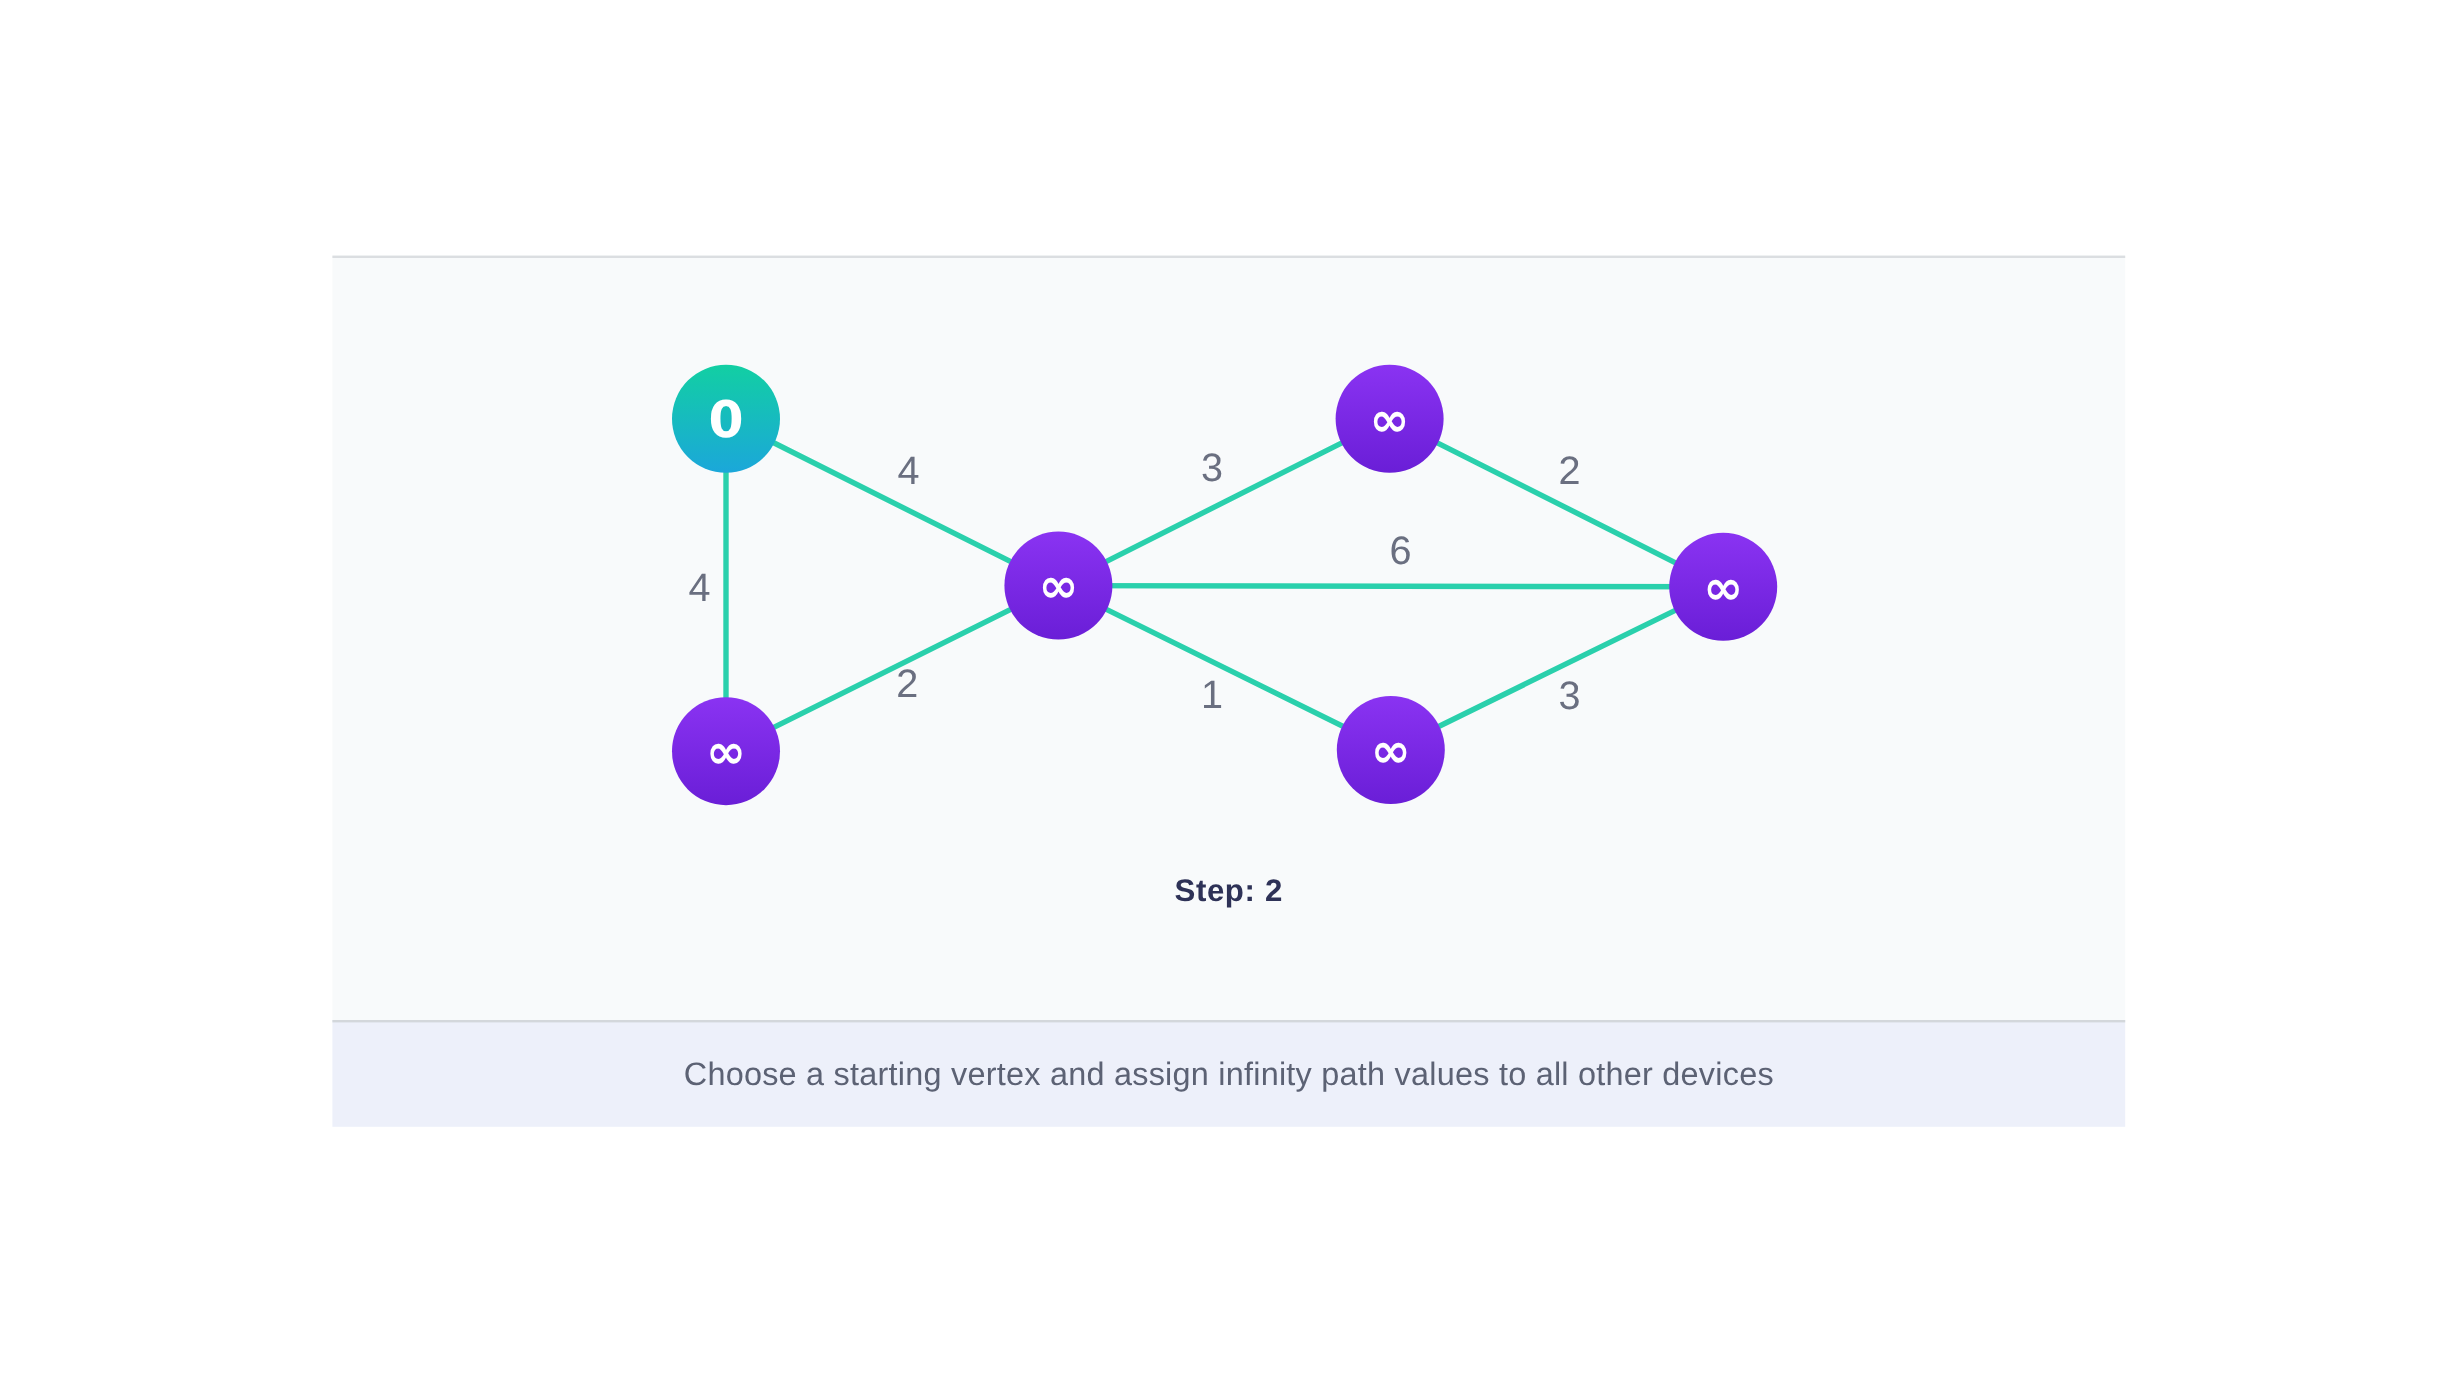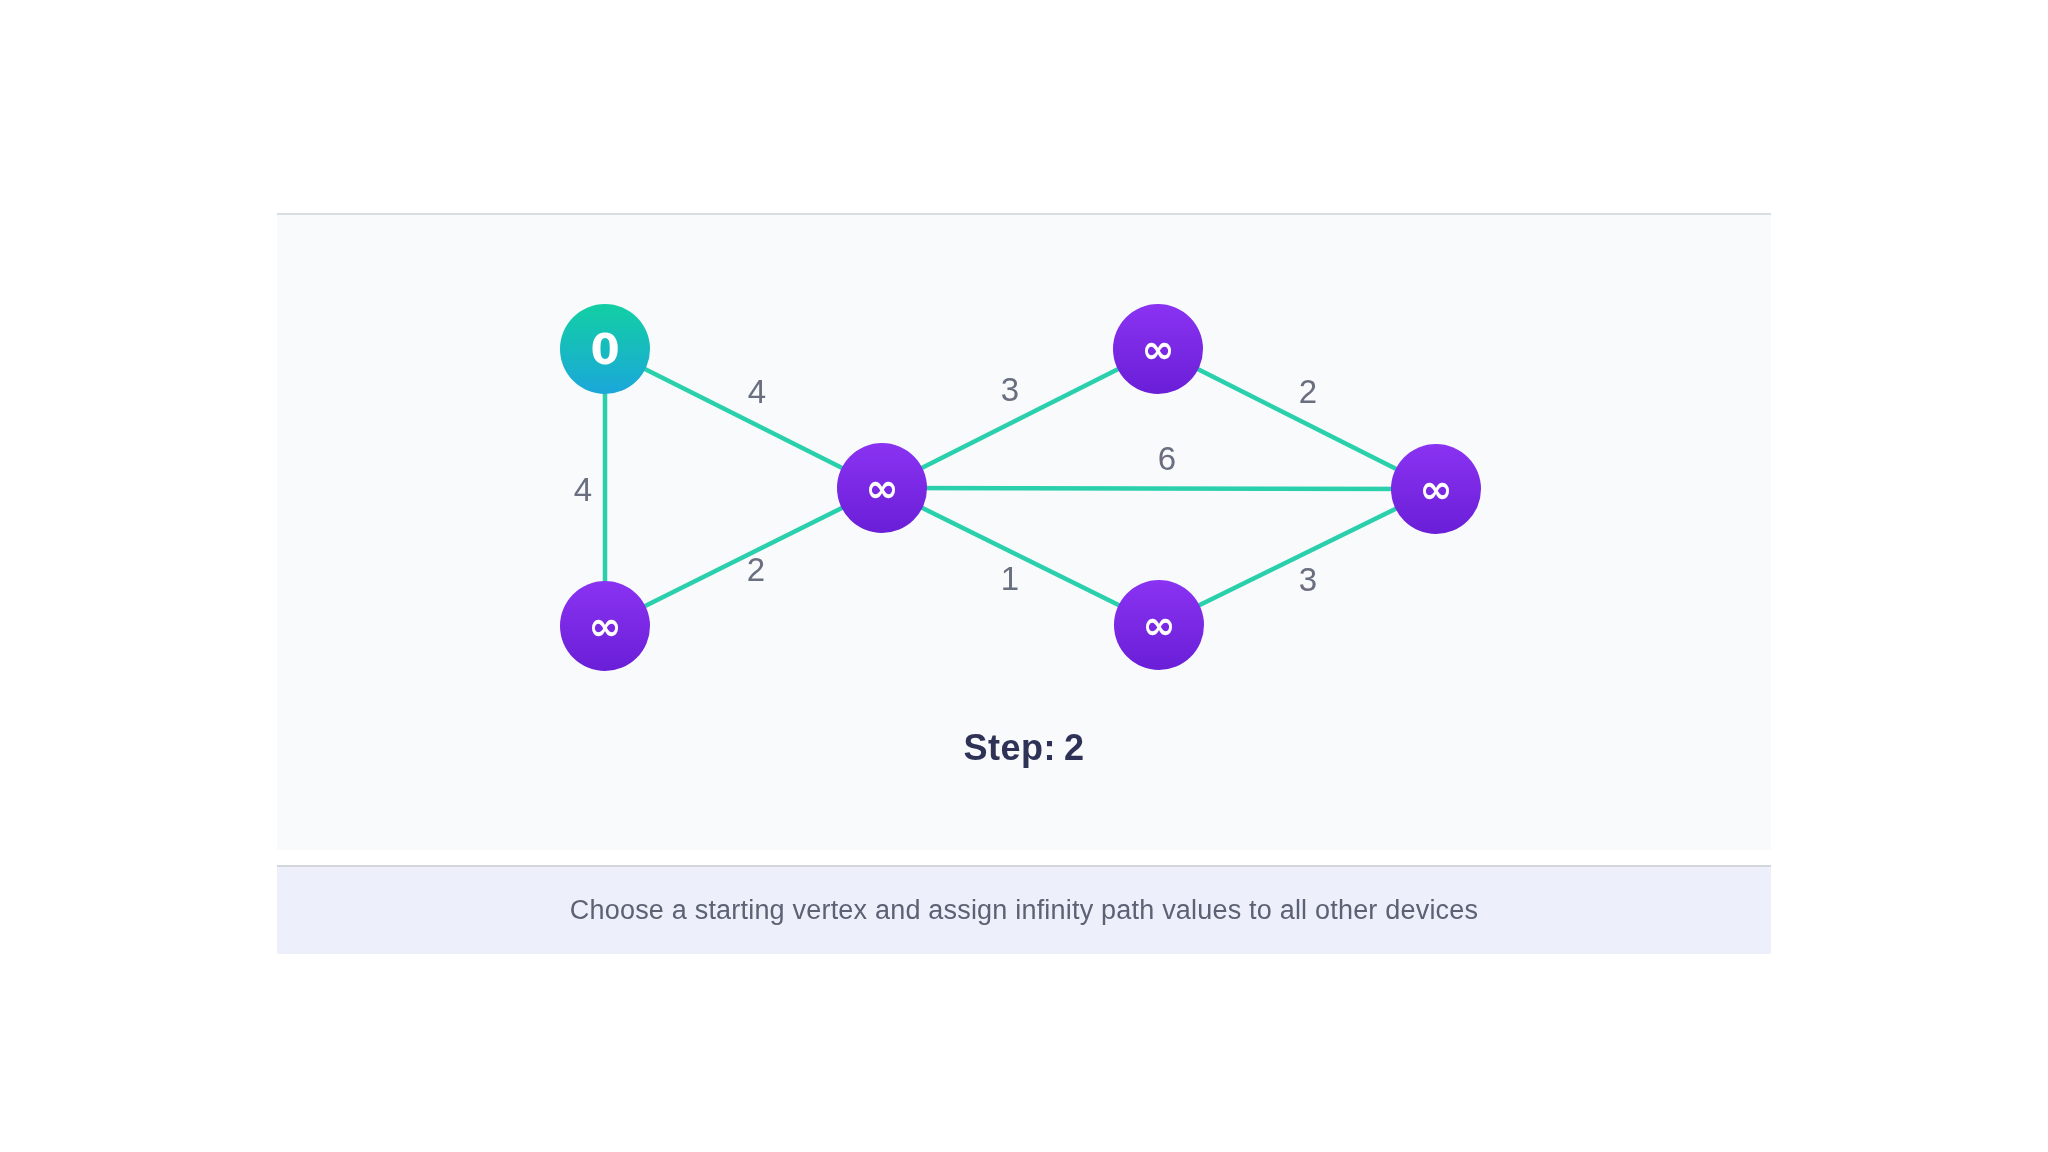--- a/index.html
+++ b/index.html
@@ -55,41 +55,40 @@
     font-weight: 700;
     fill: #ffffff;
     text-anchor: middle;
   }
   .step-indicator {
     position: absolute;
     left: 0;
     top: 512px;
     width: 1494px;
     text-align: center;
-    font-size: 36px;
+    font-size: 26px;
     font-weight: 700;
     color: #2e3257;
     letter-spacing: 0.5px;
   }
   .step-indicator .step-value {
     margin-left: 8px;
   }
   .instruction-bar {
     position: absolute;
     left: 0;
     top: 637px;
     width: 1494px;
     height: 89px;
     background: #edf0fa;
     border-top: 2px solid #d3d7db;
     box-sizing: border-box;
     display: flex;
     align-items: center;
     justify-content: center;
-    margin-top: 15px;
   }
   .instruction-text {
     font-size: 27px;
     font-weight: 400;
     color: #5c6274;
     letter-spacing: 0.2px;
   }
 </style>
 </head>
 <body>

